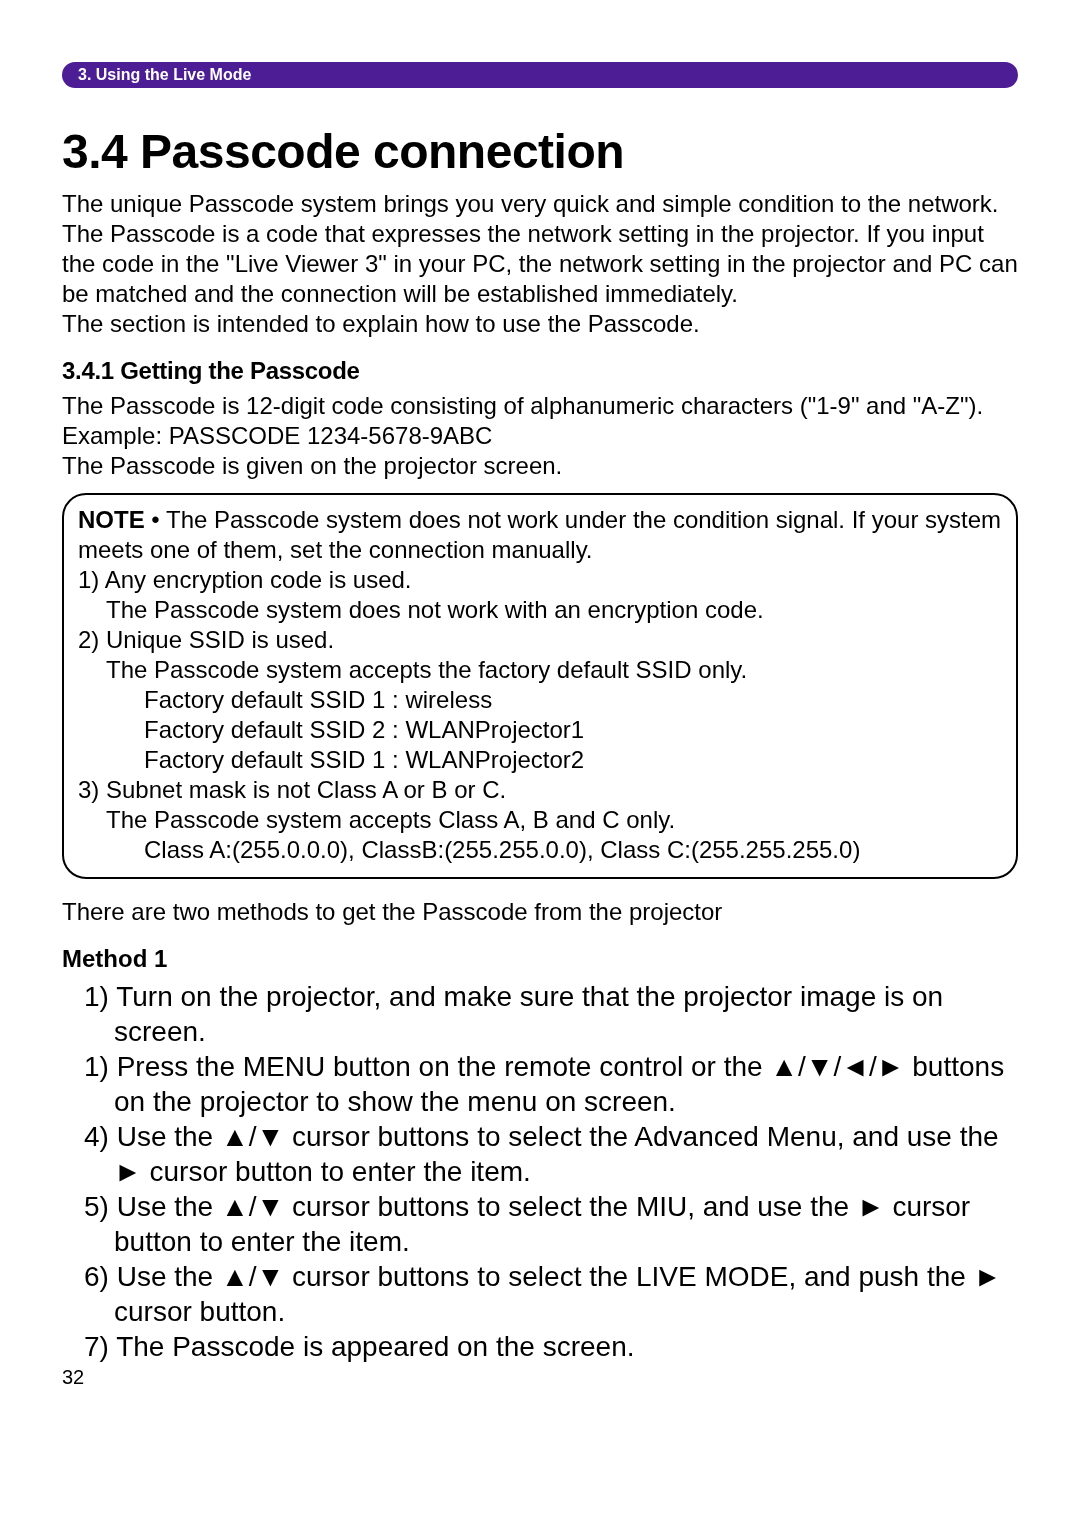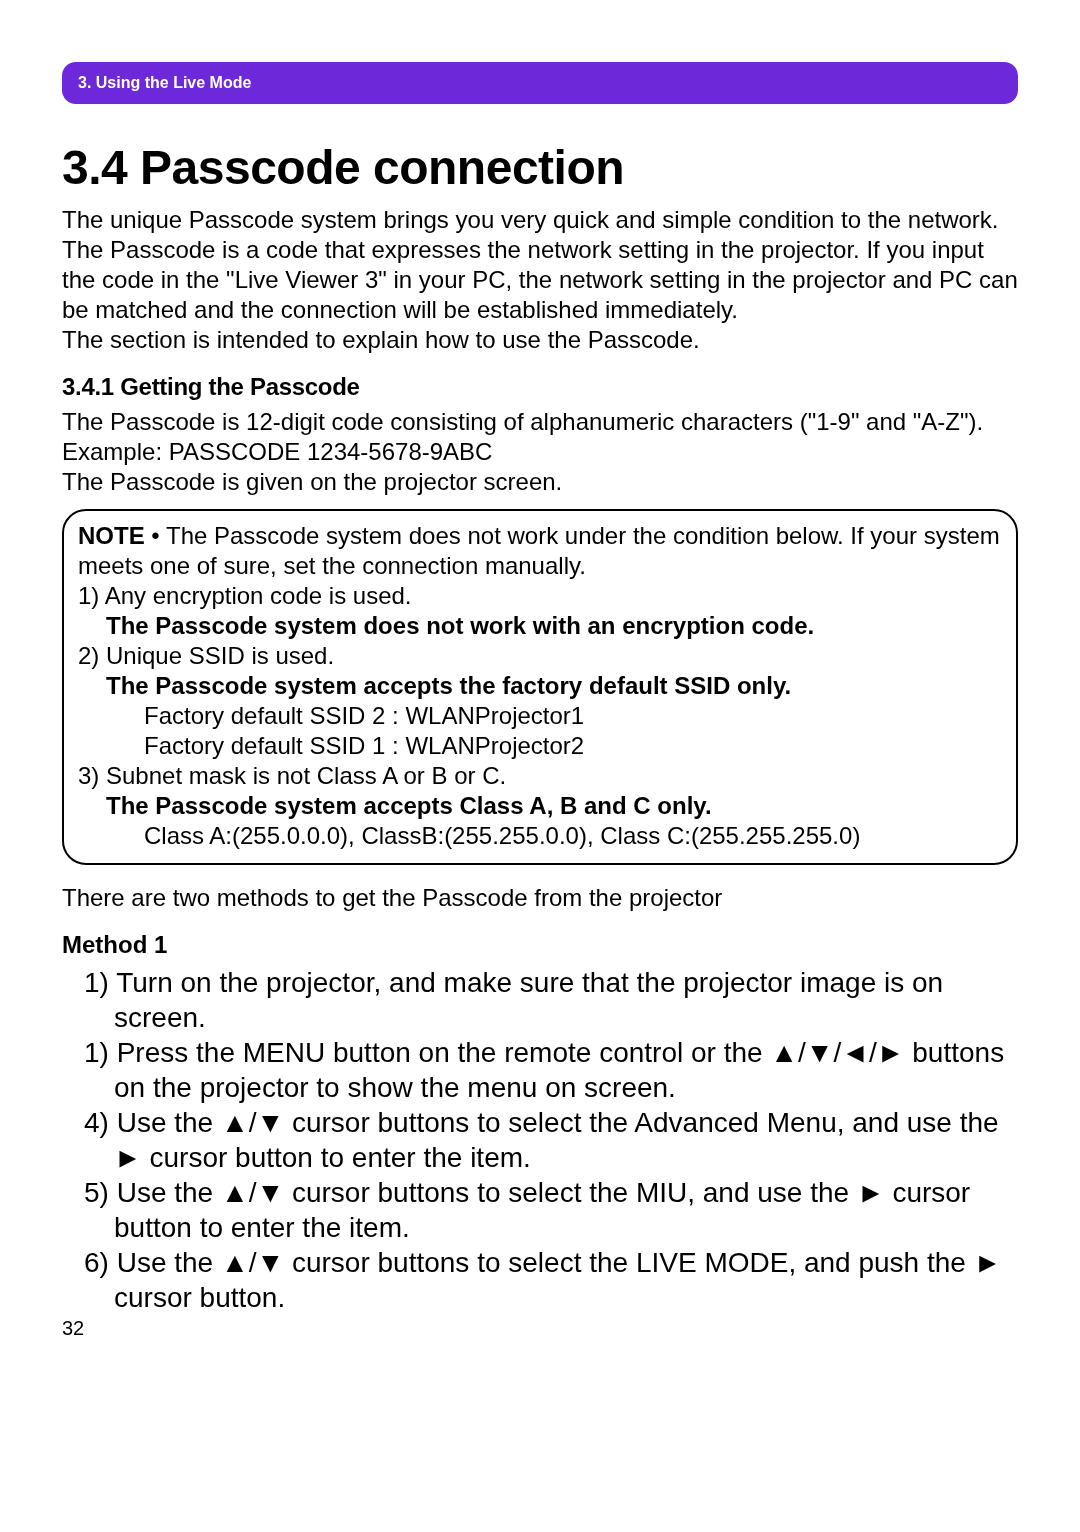--- a/index.html
+++ b/index.html
@@ -5,23 +5,23 @@
   * { box-sizing: border-box; margin: 0; padding: 0; }
   body {
     background: #ffffff;
     font-family: Arial, Helvetica, sans-serif;
     color: #000;
     width: 1080px;
     min-height: 1532px;
     padding: 62px 62px 0 62px;
   }
   .chapter-bar {
-    background: #6d28d9;
+    background: #4c1d95;
     border-radius: 14px;
-    padding: 12px 16px;
+    padding: 4px 16px;
     margin-bottom: 36px;
   }
   .chapter-bar span {
     font-size: 16px;
     font-weight: bold;
     color: #ffffff;
   }
   h1 {
     font-size: 48px;
     font-weight: 900;
@@ -48,21 +48,21 @@
     margin-bottom: 18px;
   }
   .note-box .note-label {
     font-weight: 900;
     font-size: 24px;
   }
   .note-box p {
     font-size: 24px;
     line-height: 1.25;
   }
-  .indent1 { padding-left: 28px; font-weight: bold; }
+  .indent1 { padding-left: 28px; }
   .indent2 { padding-left: 66px; }
   .method-heading {
     font-size: 24px;
     font-weight: bold;
     margin-top: 18px;
     margin-bottom: 6px;
   }
   ol.method-list {
     list-style: none;
     padding-left: 22px;
@@ -91,37 +91,39 @@
 <p class="body-text">The unique Passcode system brings you very quick and simple condition to the network.</p>
 <p class="body-text">The Passcode is a code that expresses the network setting in the projector. If you input the code in the "Live Viewer 3" in your PC, the network setting in the projector and PC can be matched and the connection will be established immediately.</p>
 <p class="body-text">The section is intended to explain how to use the Passcode.</p>
 
 <h2>3.4.1 Getting the Passcode</h2>
 
 <p class="body-text">The Passcode is 12-digit code consisting of alphanumeric characters ("1-9" and "A-Z"). Example: PASSCODE 1234-5678-9ABC</p>
 <p class="body-text">The Passcode is given on the projector screen.</p>
 
 <div class="note-box">
-  <p><span class="note-label">NOTE</span><span> • The Passcode system does not work under the condition below. If your system meets one of sure, set the connection manually.</span></p>
+  <p><span class="note-label">NOTE</span><span> • The Passcode system does not work under the condition signal. If your system meets one of them, set the connection manually.</span></p>
   <p>1) Any encryption code is used.</p>
   <p class="indent1">The Passcode system does not work with an encryption code.</p>
   <p>2) Unique SSID is used.</p>
   <p class="indent1">The Passcode system accepts the factory default SSID only.</p>
+  <p class="indent2">Factory default SSID 1 : wireless</p>
   <p class="indent2">Factory default SSID 2 : WLANProjector1</p>
   <p class="indent2">Factory default SSID 1 : WLANProjector2</p>
   <p>3) Subnet mask is not Class A or B or C.</p>
   <p class="indent1">The Passcode system accepts Class A, B and C only.</p>
   <p class="indent2">Class A:(255.0.0.0), ClassB:(255.255.0.0), Class C:(255.255.255.0)</p>
 </div>
 
 <p class="body-text">There are two methods to get the Passcode from the projector</p>
 
 <p class="method-heading">Method 1</p>
 
 <ol class="method-list">
   <li>1) Turn on the projector, and make sure that the projector image is on screen.</li>
   <li>1) Press the MENU button on the remote control or the ▲/▼/◄/► buttons on the projector to show the menu on screen.</li>
   <li>4) Use the ▲/▼ cursor buttons to select the Advanced Menu, and use the ► cursor button to enter the item.</li>
   <li>5) Use the ▲/▼ cursor buttons to select the MIU, and use the ► cursor button to enter the item.</li>
   <li>6) Use the ▲/▼ cursor buttons to select the LIVE MODE, and push the ► cursor button.</li>
+  <li>7) The Passcode is appeared on the screen.</li>
 </ol>
 
 <p class="pagenum">32</p>
 
 </body></html>

